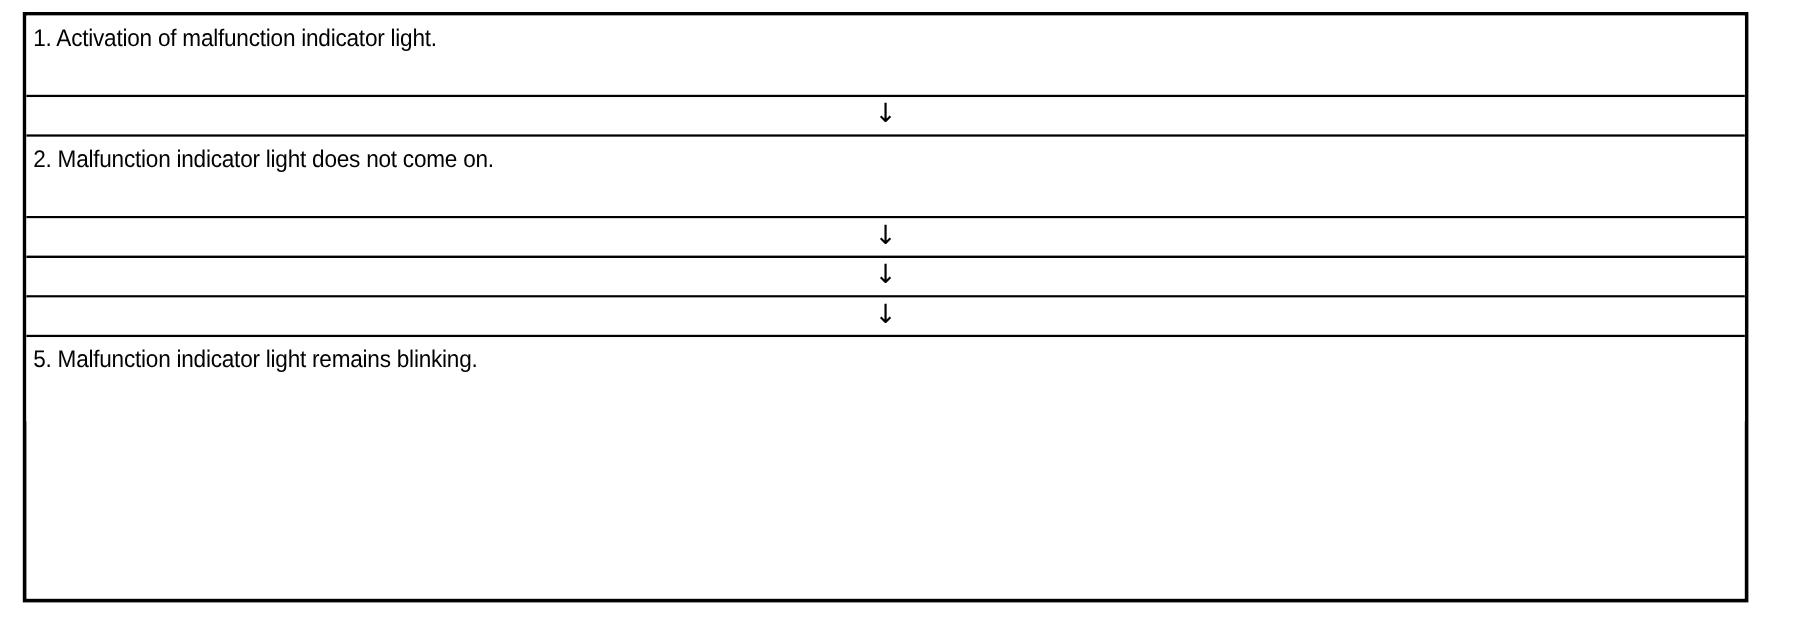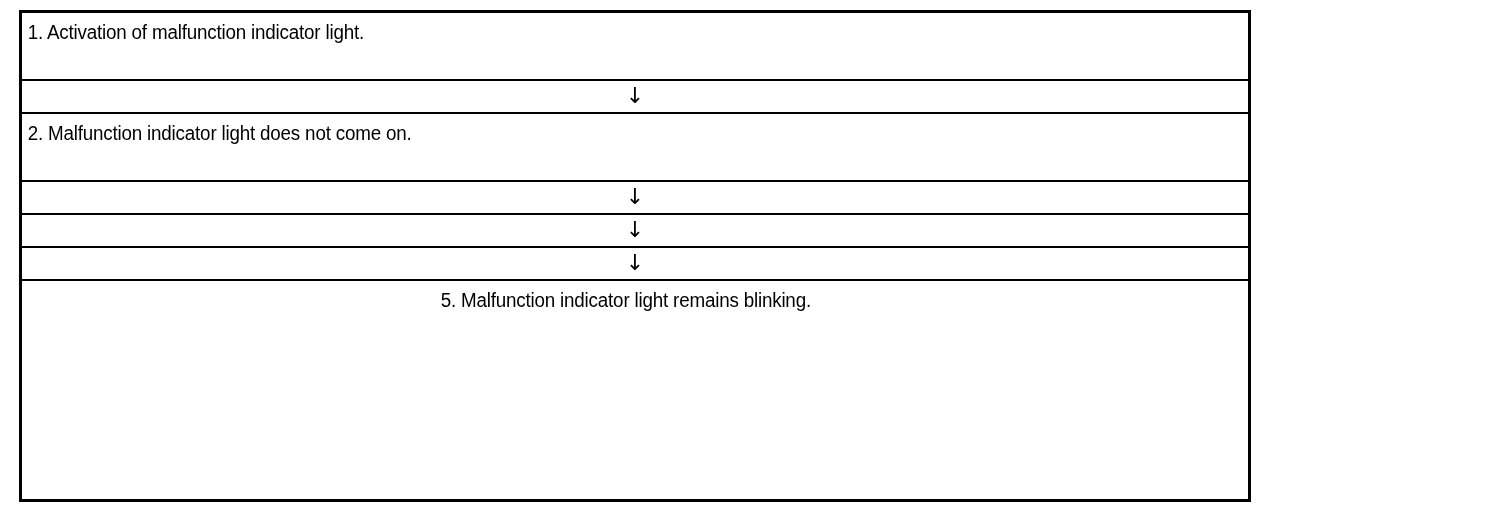--- a/index.html
+++ b/index.html
@@ -21,21 +21,21 @@
     width: 1504px;
     height: 520px;
     background: #ffffff;
   }
 
   
   .flow-table {
     position: absolute;
     left: 19px;
     top: 10px;
-    width: 1232px;
+    width: 1438px;
     height: 492px;
     box-sizing: border-box;
     border: 3px solid #000000;
     background: #ffffff;
     display: flex;
     flex-direction: column;
   }
 
   
   .row {
@@ -49,21 +49,20 @@
   .step-row {
     flex: 0 0 auto;
     height: 68px;
     display: flex;
     align-items: flex-start;
     border-bottom: 2px solid #000000;
   }
   .step-row.last {
     height: 70px;
     border-bottom: none;
-    justify-content: center;
   }
 
   .step-text {
     padding-left: 6px;
     padding-top: 7px;
     font-size: 20px;
     line-height: 24px;
     letter-spacing: -0.2px;
     font-stretch: condensed;
     transform: scaleX(0.94);

